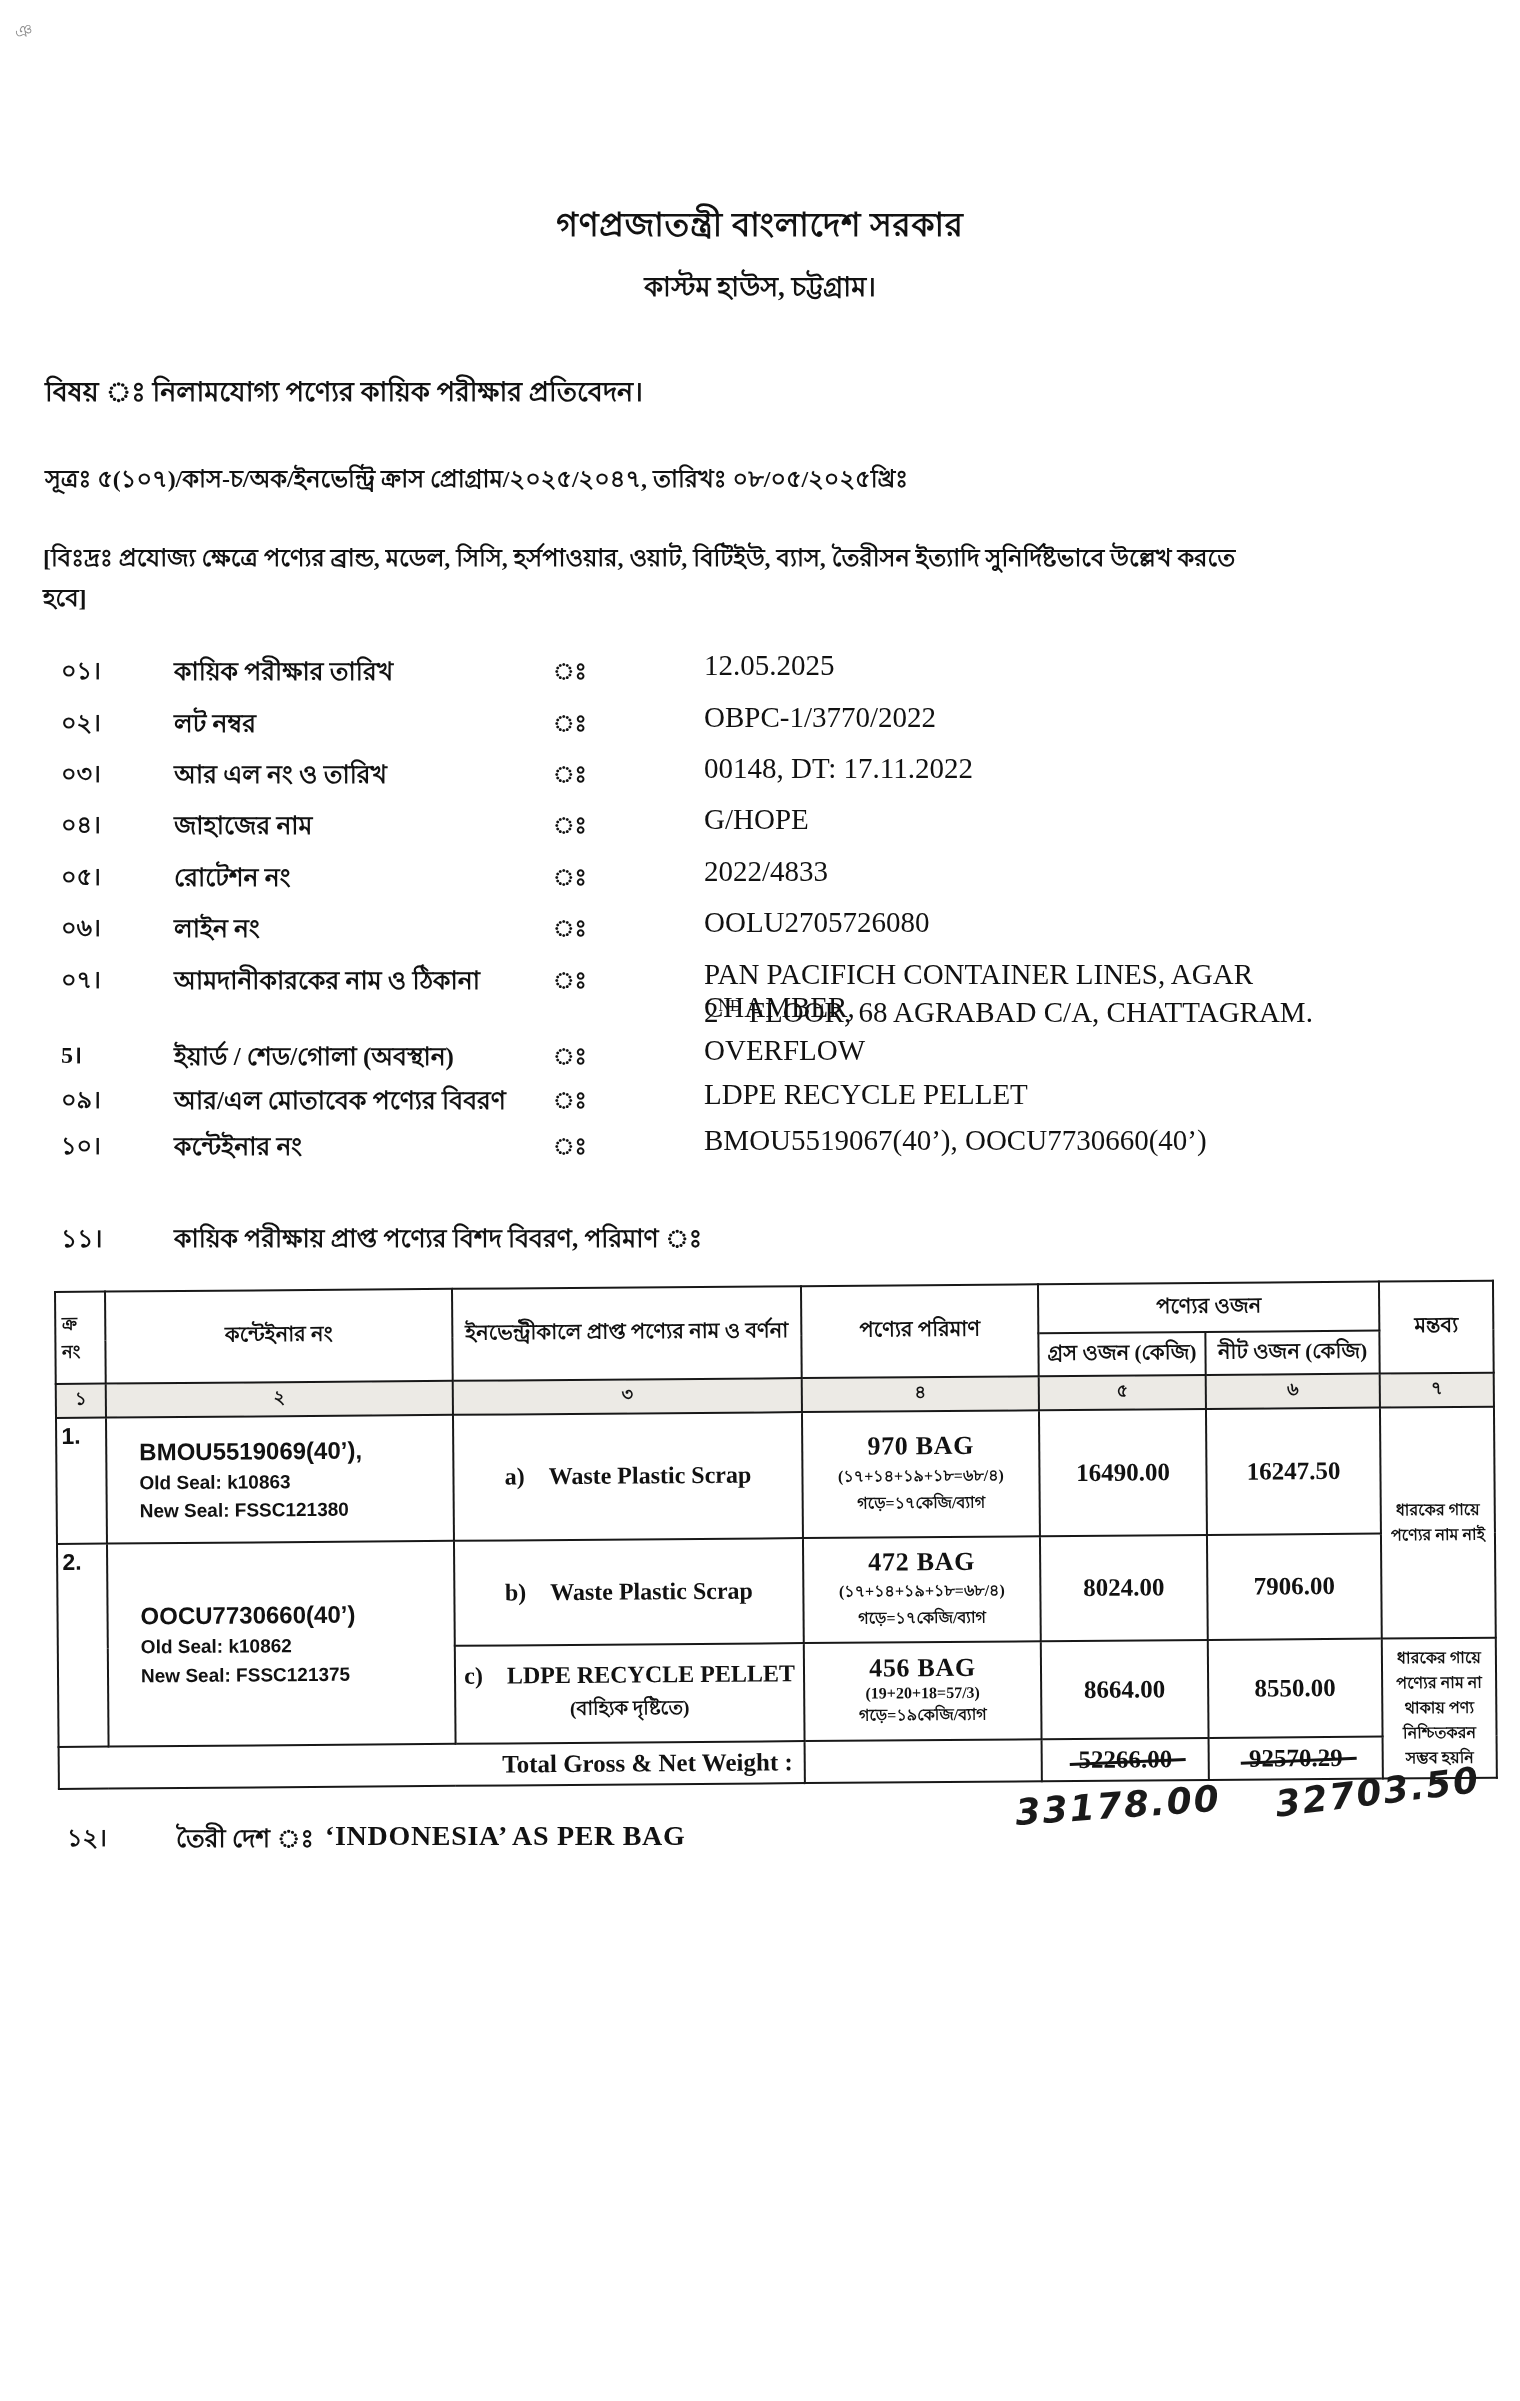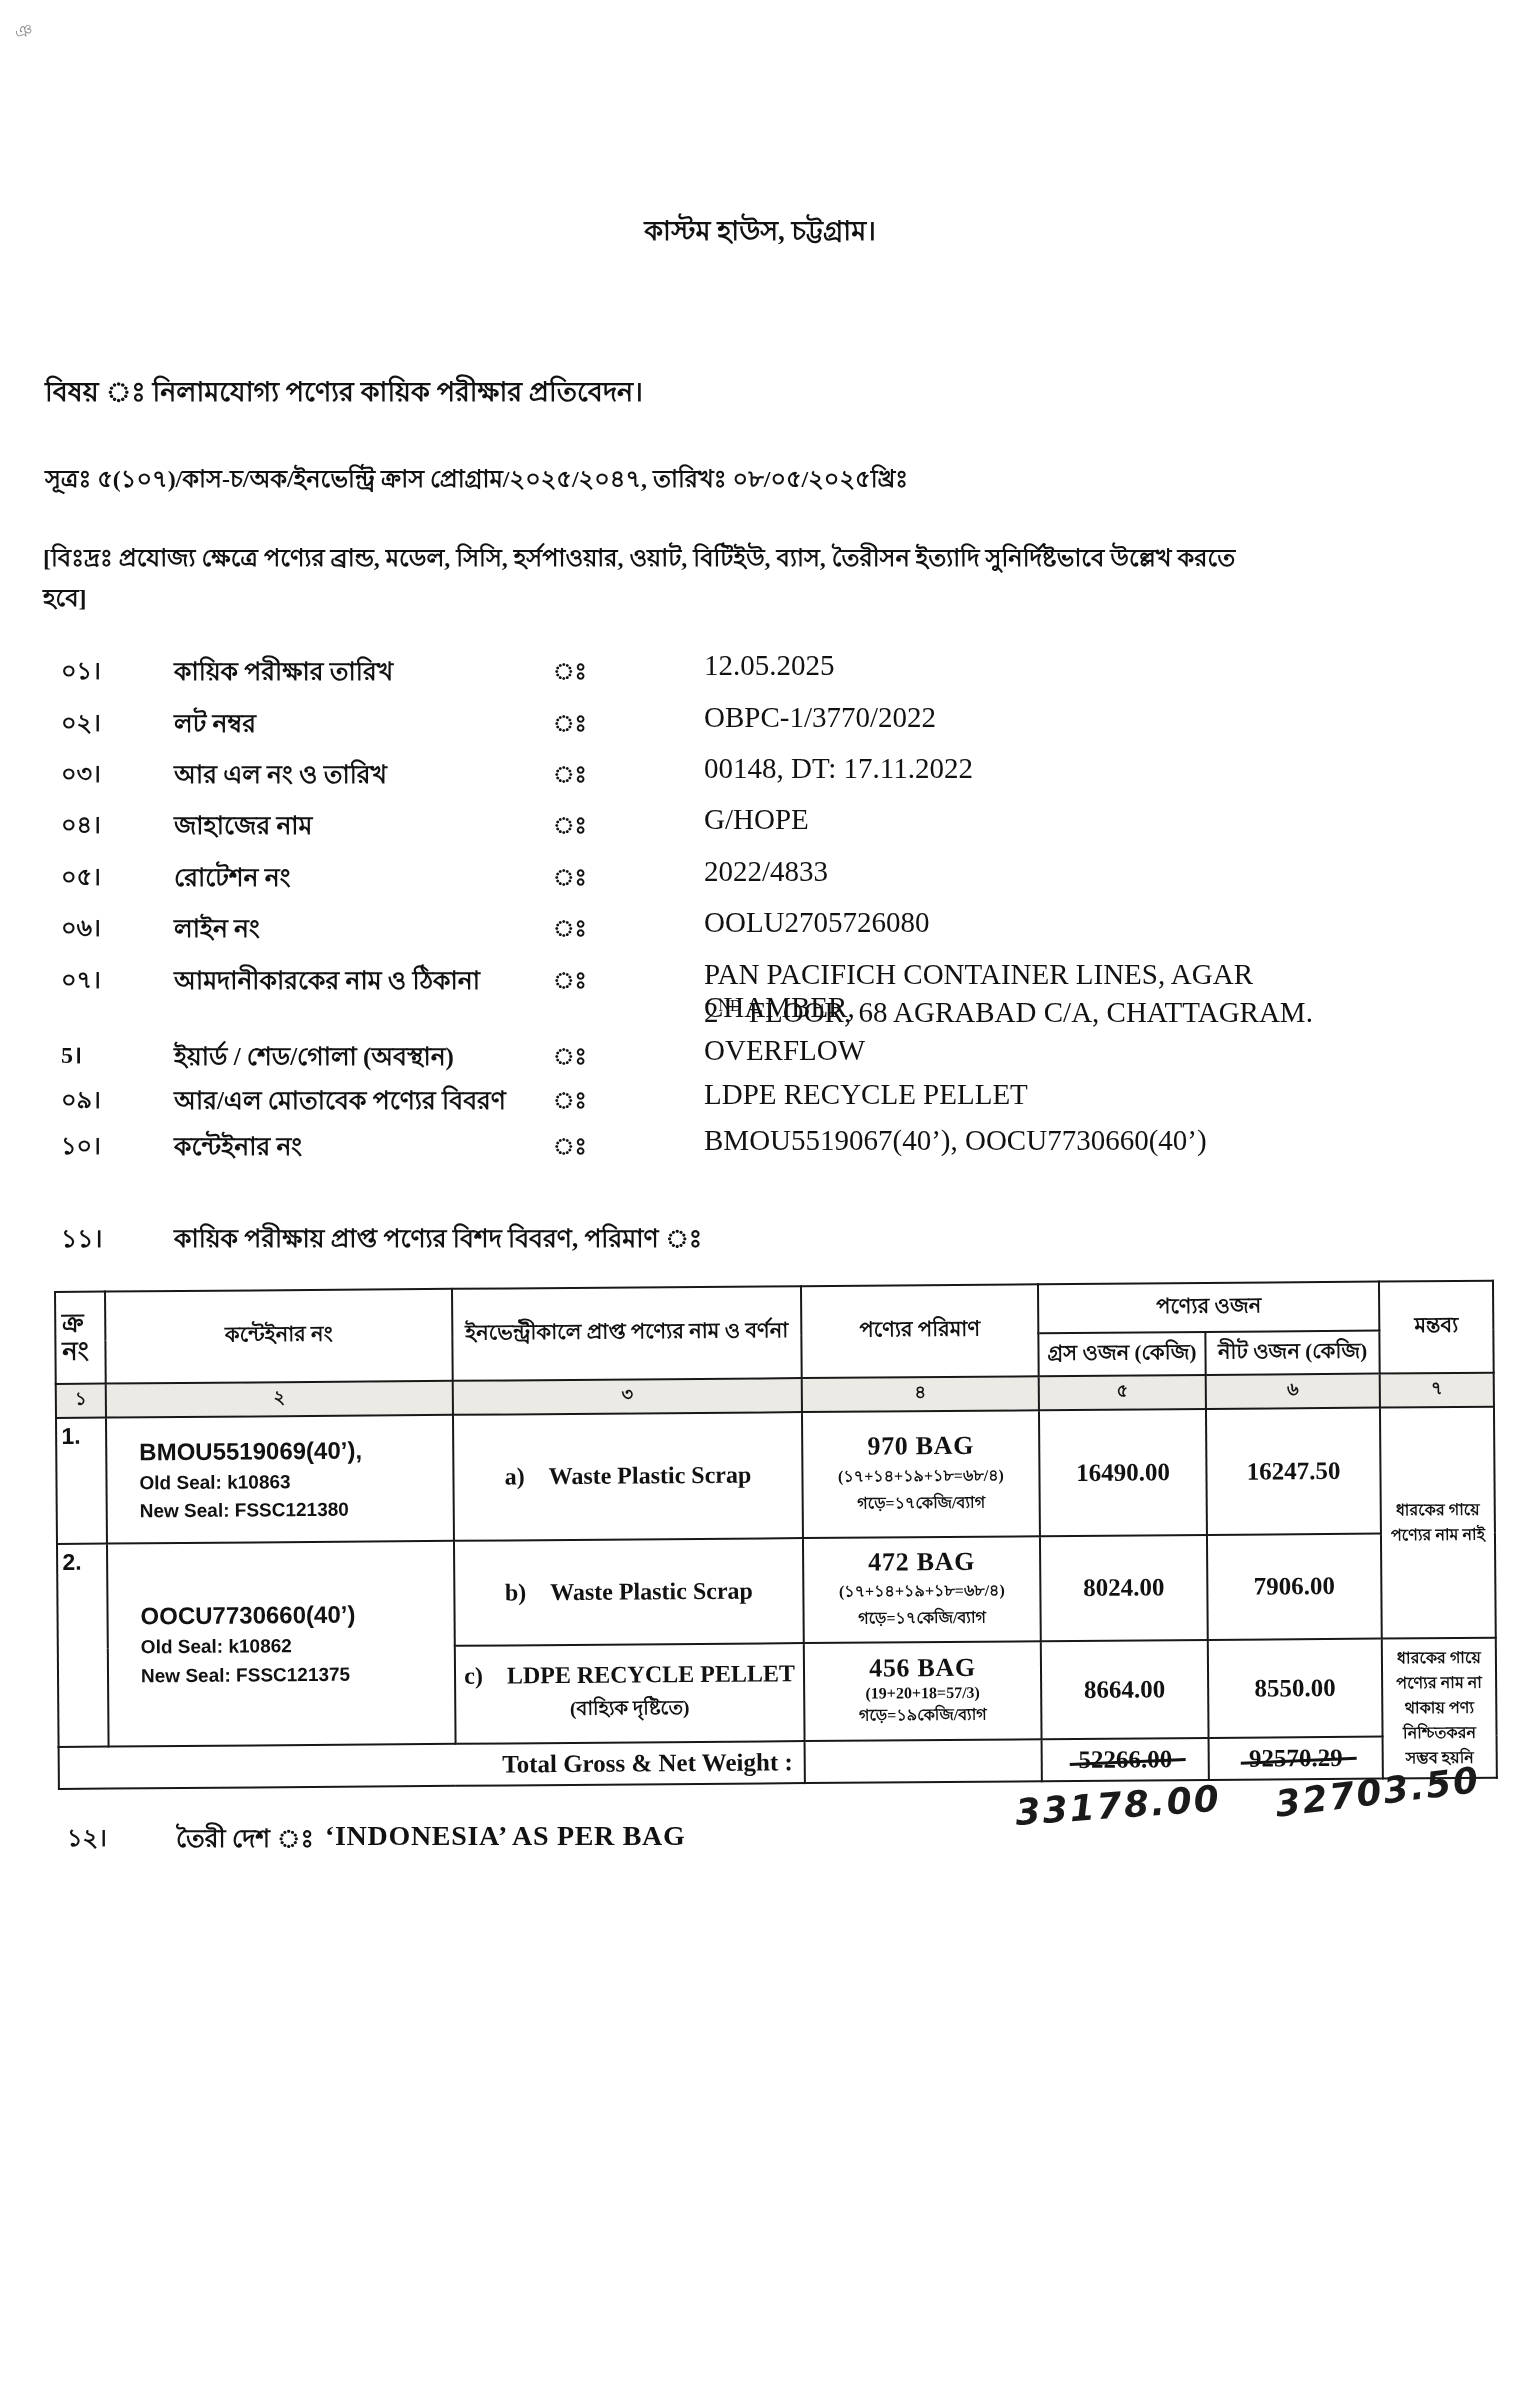--- a/index.html
+++ b/index.html
@@ -36,21 +36,21 @@
 
   .s11{position:absolute;top:1219px;left:0;width:1520px;}
   .s11 .fno{left:61px;font-size:25px;}
   .s11 .flabel{left:174px;font-size:25px;}
 
   
   .table-wrap{position:absolute;top:1291px;left:54px;width:1438px;transform:rotate(-0.45deg);transform-origin:left top;}
   table{border-collapse:collapse;width:1438px;table-layout:fixed;}
   th,td{border:2.1px solid #181818;padding:2.8px 4.2px;overflow:hidden;}
   thead th{font-size:21px;font-weight:700;text-align:center;vertical-align:middle;}
-  .th-serial{text-align:left;padding-left:5.6px;font-size:26px;line-height:28px;}
+  .th-serial{text-align:left;padding-left:5.6px;font-size:18px;line-height:28px;}
   tr.hdr-top{height:49px;} tr.hdr-sub{height:42px;}
   tr.colnum{height:28px;background:#eceae5;}
   tr.colnum td{font-size:18px;font-weight:700;text-align:center;padding:0.7px;}
   tr.row-a{height:126px;} tr.row-b{height:105px;} tr.row-c{height:98px;} tr.row-total{height:42px;}
 
   .serial-cell{vertical-align:top;font-size:23px;font-weight:600;padding-top:4.2px;padding-left:4.2px;font-family:"Liberation Sans",sans-serif;}
   .container-cell{vertical-align:middle;padding-left:32px;}
   .cno{font-size:24px;font-weight:700;font-family:"Liberation Sans",sans-serif;}
   .seal{font-size:19px;font-weight:700;font-family:"Liberation Sans",sans-serif;margin-top:6.3px;}
   .item-cell{text-align:center;vertical-align:middle;font-size:24px;font-weight:700;}
@@ -82,20 +82,21 @@
   .s12-value{position:absolute;left:317px;top:1.4px;font-size:28px;font-weight:700;letter-spacing:0.7px;font-family:"Liberation Serif",serif;margin-left:8px;}
 </style>
 </head>
 <body>
 
 <div class="page">
 
   <div class="corner-mark bn">ঞ</div>
 
   <div class="letterhead">
+    <div class="lh-gov bn">গণপ্রজাতন্ত্রী বাংলাদেশ সরকার</div>
     <div class="lh-office bn">কাস্টম হাউস, চট্টগ্রাম।</div>
   </div>
 
   <div class="subject bn">বিষয় ঃ নিলামযোগ্য পণ্যের কায়িক পরীক্ষার প্রতিবেদন।</div>
   <div class="reference bn">সূত্রঃ ৫(১০৭)/কাস-চ/অক/ইনভেন্ট্রি ক্রাস প্রোগ্রাম/২০২৫/২০৪৭, তারিখঃ ০৮/০৫/২০২৫খ্রিঃ</div>
   <div class="note bn">
     <span>[বিঃদ্রঃ প্রযোজ্য ক্ষেত্রে পণ্যের ব্রান্ড, মডেল, সিসি, হর্সপাওয়ার, ওয়াট, বিটিইউ, ব্যাস, তৈরীসন ইত্যাদি সুনির্দিষ্টভাবে উল্লেখ করতে</span><br>
     <span>হবে]</span>
   </div>
 

